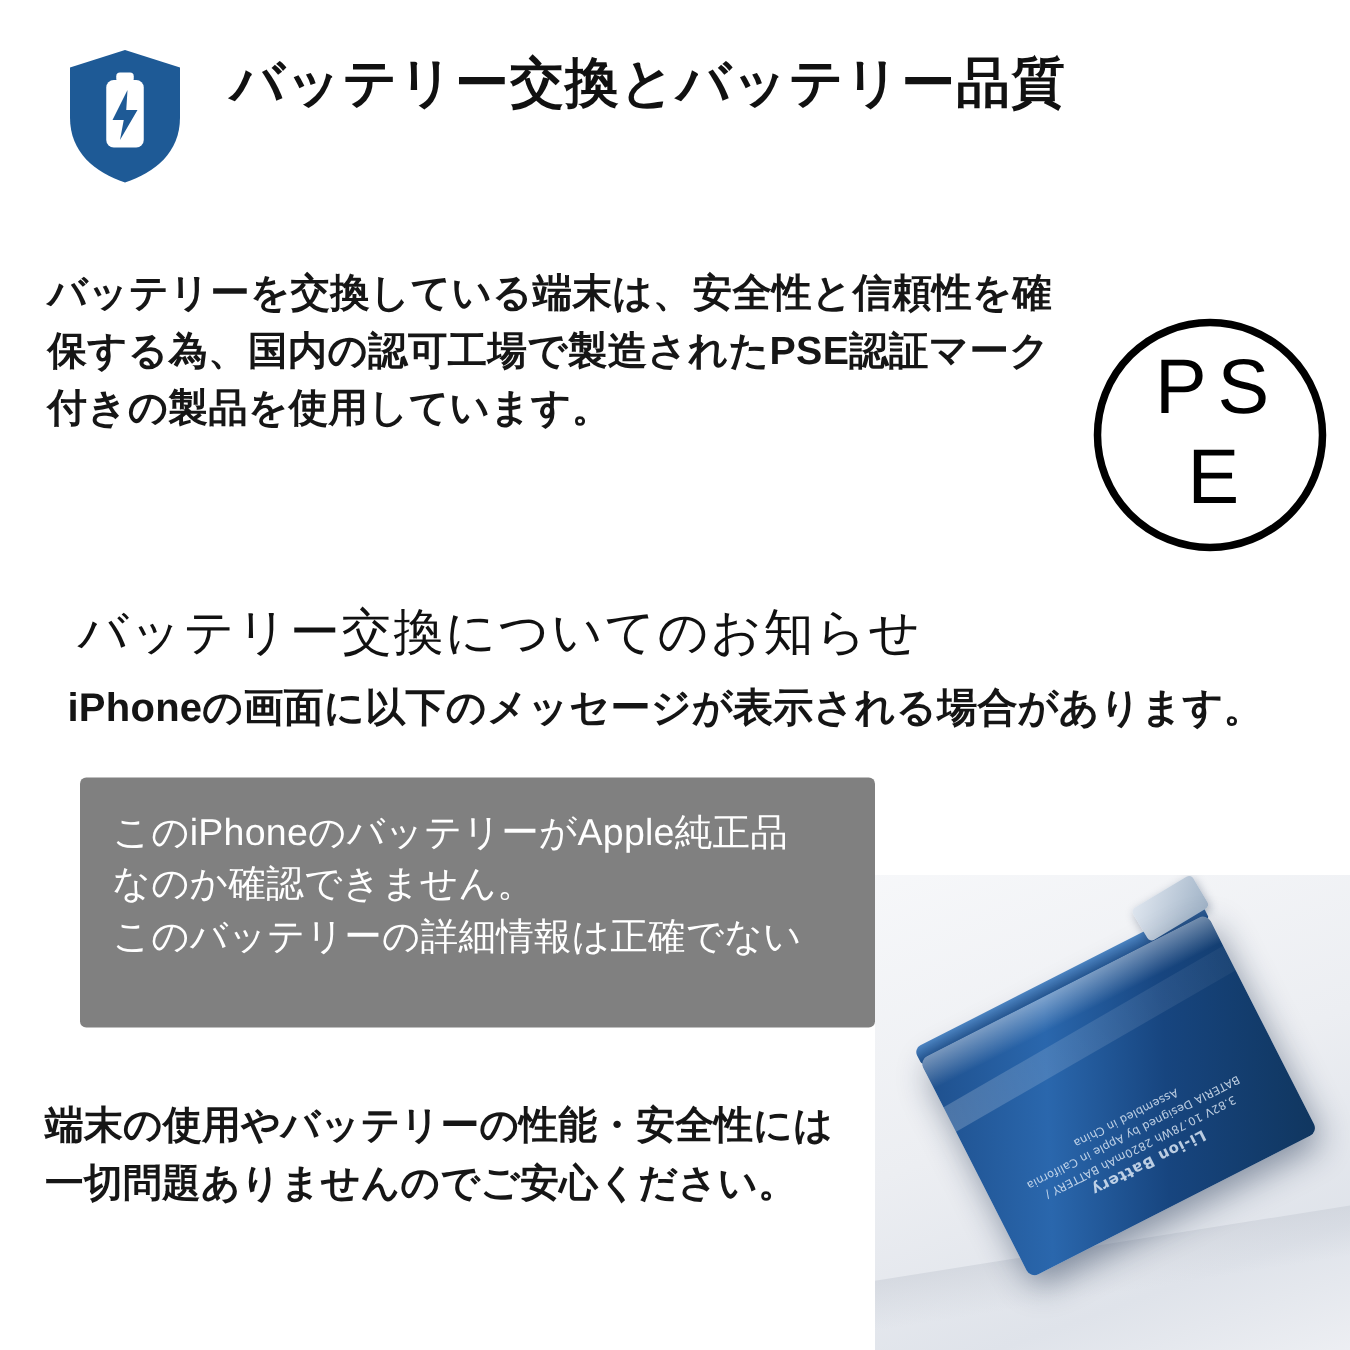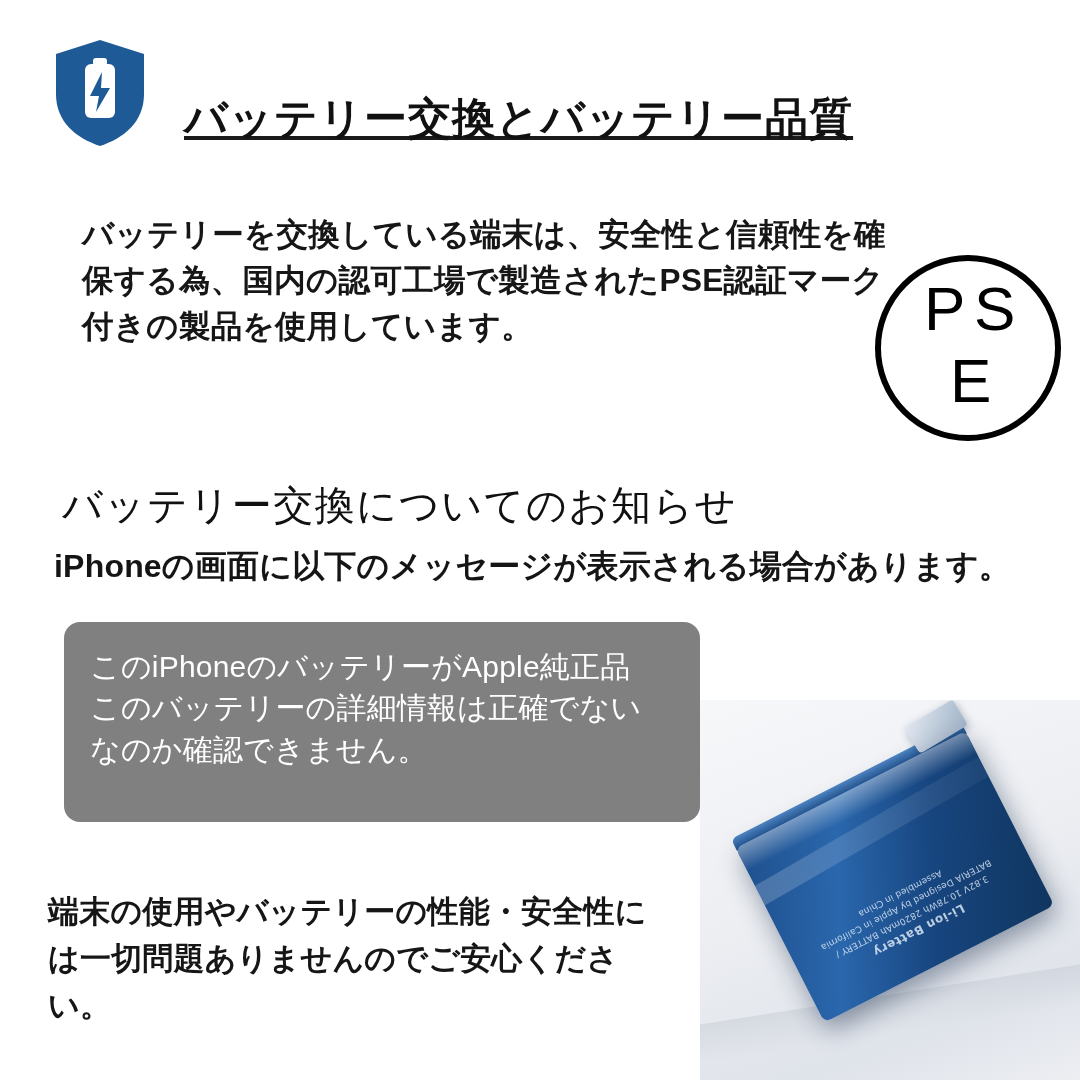--- a/index.html
+++ b/index.html
@@ -15,22 +15,21 @@
     overflow: hidden;
     position: relative;
   }
 
   
   .header {
     position: absolute;
     top: 38px;
     left: 52px;
     display: flex;
-    align-items: flex-end;
-    text-decoration: underline;
+    align-items: flex-start;
   }
   .shield-badge {
     width: 96px;
     height: 110px;
     flex: 0 0 auto;
     position: relative;
   }
   .shield-badge svg { display: block; }
   .header-title {
     margin-left: 36px;
@@ -45,21 +44,20 @@
   .intro {
     position: absolute;
     top: 212px;
     left: 38px;
     width: 818px;
     font-size: 31.5px;
     font-weight: 700;
     line-height: 1.46;
     letter-spacing: 0.3px;
     color: #161616;
-    margin-left: 44px;
   }
   .intro p { margin: 0; }
 
   
   .pse-mark {
     position: absolute;
     top: 252px;
     left: 872px;
     width: 192px;
     height: 192px;
@@ -88,21 +86,21 @@
   }
 
   
   .message-box {
     position: absolute;
     top: 622px;
     left: 64px;
     width: 636px;
     height: 200px;
     background: #808080;
-    border-radius: 16px;
+    border-radius: 5px;
     box-sizing: border-box;
     padding: 24px 26px 0 26px;
   }
   .message-box .line {
     color: #ffffff;
     font-size: 30px;
     font-weight: 400;
     line-height: 1.38;
     letter-spacing: 0.2px;
   }
@@ -112,21 +110,21 @@
     position: absolute;
     top: 876px;
     left: 36px;
     width: 640px;
     font-size: 31px;
     font-weight: 700;
     line-height: 1.52;
     letter-spacing: 0.2px;
     color: #161616;
   }
-  .closing p { margin: 12px; }
+  .closing p { margin: 0; }
 
   
   .battery-photo {
     position: absolute;
     top: 700px;
     left: 700px;
     width: 380px;
     height: 380px;
     overflow: hidden;
   }
@@ -272,22 +270,22 @@
     <text x="102" y="78" font-family="Liberation Sans, sans-serif" font-size="62" font-weight="400" fill="#000000">S</text>
     <text x="78" y="150" font-family="Liberation Sans, sans-serif" font-size="62" font-weight="400" fill="#000000">E</text>
   </svg>
 </div>
 
 <div class="notice-heading">バッテリー交換についてのお知らせ</div>
 <div class="notice-sub">iPhoneの画面に以下のメッセージが表示される場合があります。</div>
 
 <div class="message-box">
   <div class="line">このiPhoneのバッテリーがApple純正品</div>
+  <div class="line">なのか確認できません。</div>
   <div class="line">このバッテリーの詳細情報は正確でない</div>
-  <div class="line">なのか確認できません。</div>
 </div>
 
 <div class="closing">
   <p>端末の使用やバッテリーの性能・安全性には一切問題ありませんのでご安心ください。</p>
 </div>
 
 <div class="battery-photo">
   <div class="photo-bg"></div>
   <div class="photo-surface"></div>
   <div class="battery-cell">

